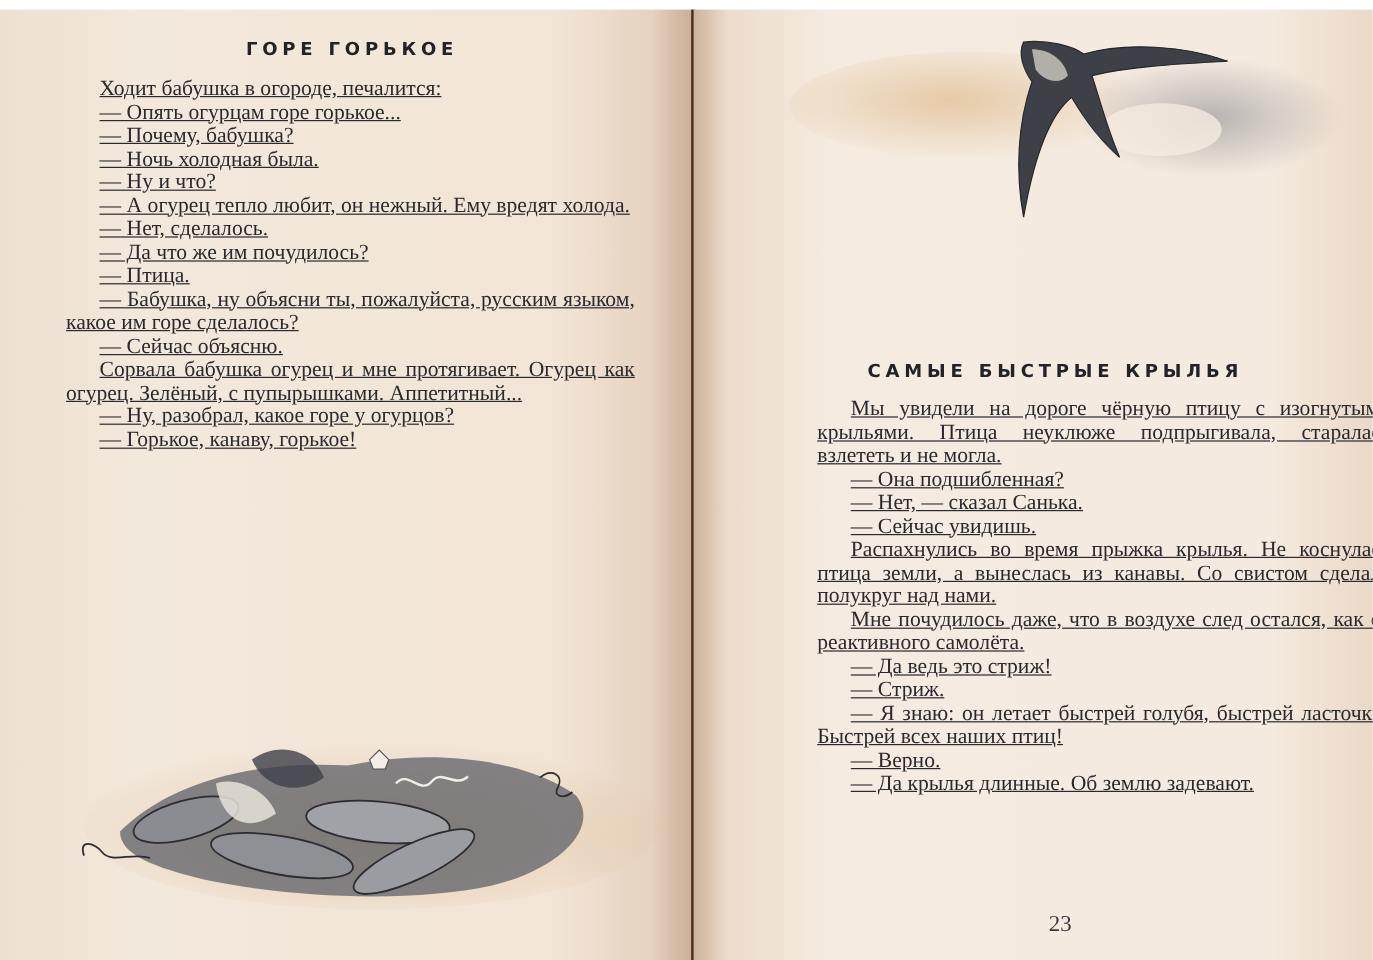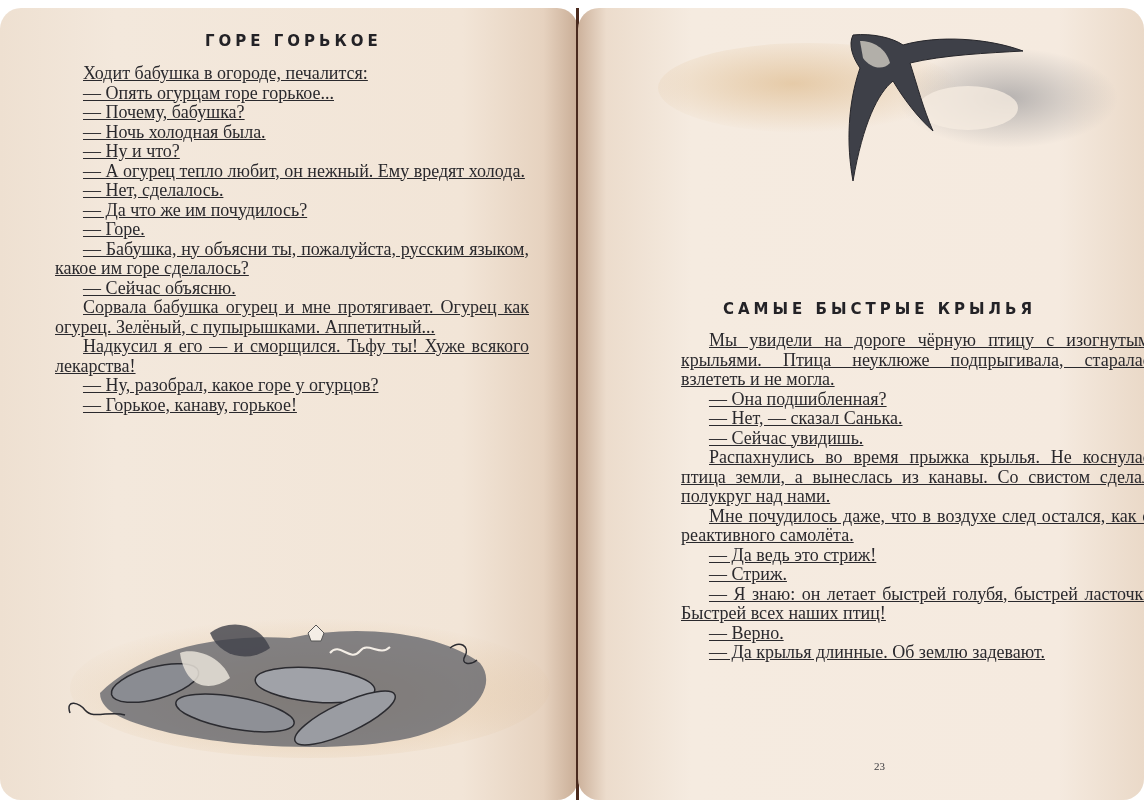--- a/index.html
+++ b/index.html
@@ -6,21 +6,20 @@
   body {
     width:1144px; height:800px; overflow:hidden; position:relative;
     background:#ffffff;
     font-family:"Liberation Serif", "DejaVu Serif", serif;
     color:#2b2a2e;
   }
   .spread { position:absolute; left:0; top:8px; width:1144px; height:792px; }
   .page {
     position:absolute; top:0; height:792px;
     background: #f2e6d9;
-    border-radius: 21px;
   }
   .page.left {
     left:0; width:578px;
     background: linear-gradient(to right, #eee0d1 0%, #f3e8dc 20%, #f2e5d7 80%, #e6d2bf 94%, #c9ad96 100%);
   }
   .page.right {
     left:578px; width:566px;
     background: linear-gradient(to right, #cdb29c 0%, #ecdccc 5%, #f5ebe0 20%, #f5eadf 85%, #ead9c8 100%);
   }
   .spine {
@@ -33,46 +32,45 @@
     font-size:15px; letter-spacing:4px; color:#232226;
   }
   .text {
     position:absolute; font-size:18px; line-height:19.5px; color:#2a292d;
     text-align:justify;
     text-decoration:underline;
   }
   .text p { margin:0; }
   .text p.ind { text-indent:28px; }
   .pagenum {
-    position:absolute; font-size:11px; color:#3a3a3e;
+    position:absolute; font-size:19px; color:#3a3a3e;
   }
   .illus { position:absolute; }
 </style>
 </head>
 <body>
 
 <div class="spread">
 
   <div class="page left">
     <div class="title" style="left:205px; top:24px;">ГОРЕ ГОРЬКОЕ</div>
 
     <div class="text" id="left-text" style="left:55px; top:56px; width:474px;">
         <p class="ind">Ходит бабушка в огороде, печалится:</p>
         <p class="ind">— Опять огурцам горе горькое...</p>
         <p class="ind">— Почему, бабушка?</p>
         <p class="ind">— Ночь холодная была.</p>
         <p class="ind">— Ну и что?</p>
         <p class="ind">— А огурец тепло любит, он нежный. Ему вредят холода.</p>
         <p class="ind">— Нет, сделалось.</p>
         <p class="ind">— Да что же им почудилось?</p>
-        <p class="ind">— Горе.</p>
+        <p class="ind">— Птица.</p>
         <p class="ind">— Бабушка, ну объясни ты, пожалуйста, русским языком, какое им горе сделалось?</p>
         <p class="ind">— Сейчас объясню.</p>
         <p class="ind">Сорвала бабушка огурец и мне протягивает. Огурец как огурец. Зелёный, с пупырышками. Аппетитный...</p>
-        <p class="ind">Надкусил я его — и сморщился. Тьфу ты! Хуже всякого лекарства!</p>
         <p class="ind">— Ну, разобрал, какое горе у огурцов?</p>
         <p class="ind">— Горькое, канаву, горькое!</p>
       </div>
 
     <svg class="illus" style="left:60px; top:585px;" width="500" height="180" viewBox="0 0 500 180">
       <defs>
         <radialGradient id="sep1" cx="50%" cy="55%" r="55%">
           <stop offset="0%" stop-color="#d9b07a" stop-opacity="0.55"></stop>
           <stop offset="100%" stop-color="#d9b07a" stop-opacity="0"></stop>
         </radialGradient>

